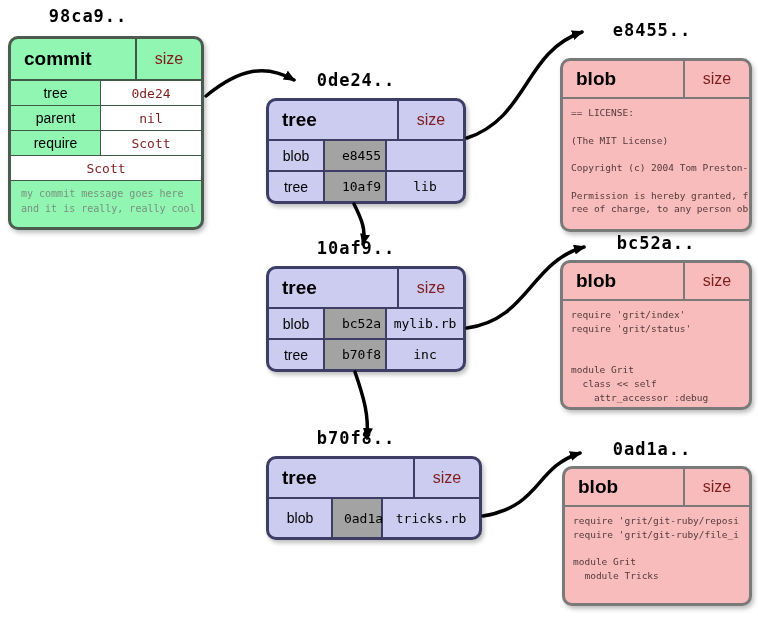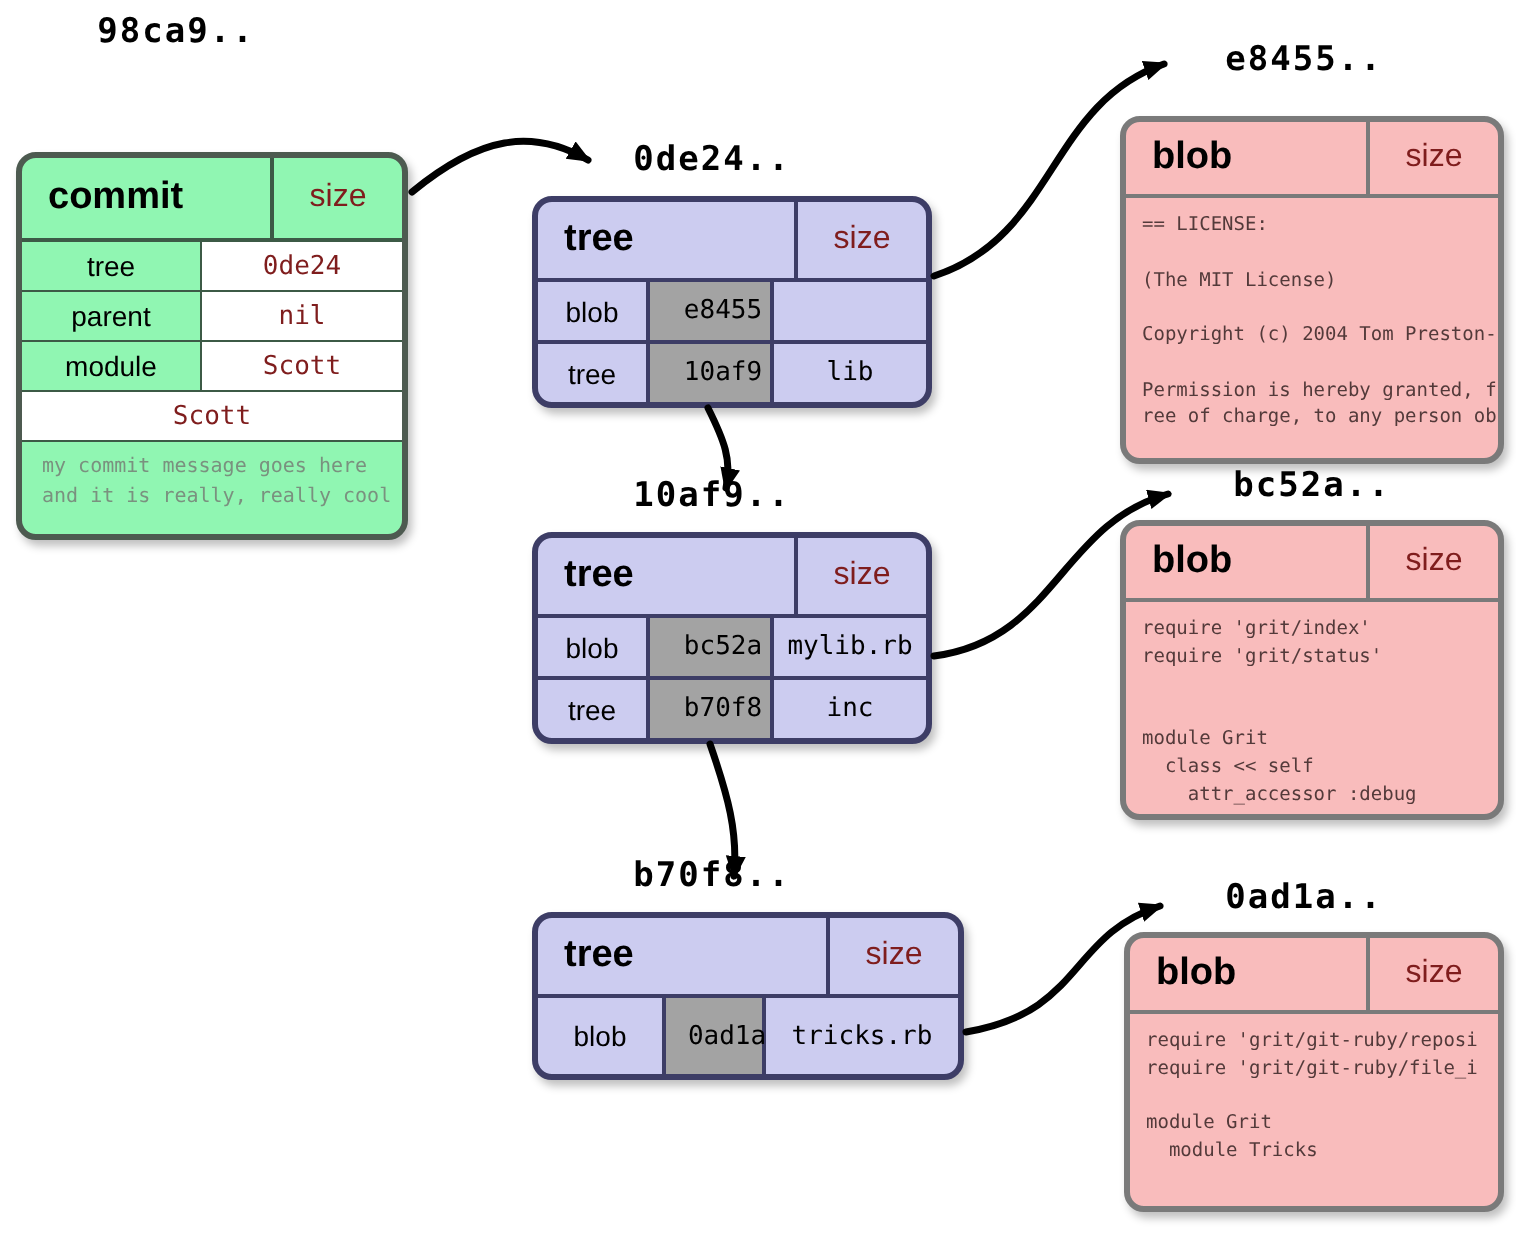--- a/index.html
+++ b/index.html
@@ -63,35 +63,35 @@
 <div class="canvas">
 
   <div class="hash-label" style="left:18px; top:6px; width:140px;">98ca9..</div>
   <div class="hash-label" style="left:296px; top:70px; width:120px;">0de24..</div>
   <div class="hash-label" style="left:592px; top:20px; width:120px;">e8455..</div>
   <div class="hash-label" style="left:296px; top:238px; width:120px;">10af9..</div>
   <div class="hash-label" style="left:596px; top:233px; width:120px;">bc52a..</div>
   <div class="hash-label" style="left:296px; top:428px; width:120px;">b70f8..</div>
   <div class="hash-label" style="left:592px; top:439px; width:120px;">0ad1a..</div>
 
-  <div class="node commit-box" style="left:8px; top:36px; width:196px; height:194px;margin-top:40px;">
+  <div class="node commit-box" style="left:8px; top:36px; width:196px; height:194px;">
     <div class="node-header">
       <div class="node-title">commit</div>
       <div class="node-size">size</div>
     </div>
     <div class="kv-row">
       <div class="kv-key">tree</div>
       <div class="kv-val">0de24</div>
     </div>
     <div class="kv-row">
       <div class="kv-key">parent</div>
       <div class="kv-val">nil</div>
     </div>
     <div class="kv-row">
-      <div class="kv-key">module</div>
+      <div class="kv-key">require</div>
       <div class="kv-val">Scott</div>
     </div>
     <div class="kv-row">
       <div class="kv-val">Scott</div>
     </div>
     <div class="commit-message">my commit message goes here
 and it is really, really cool</div>
   </div>
 
   <div class="node tree-box" style="left:266px; top:98px; width:200px; height:106px;">

